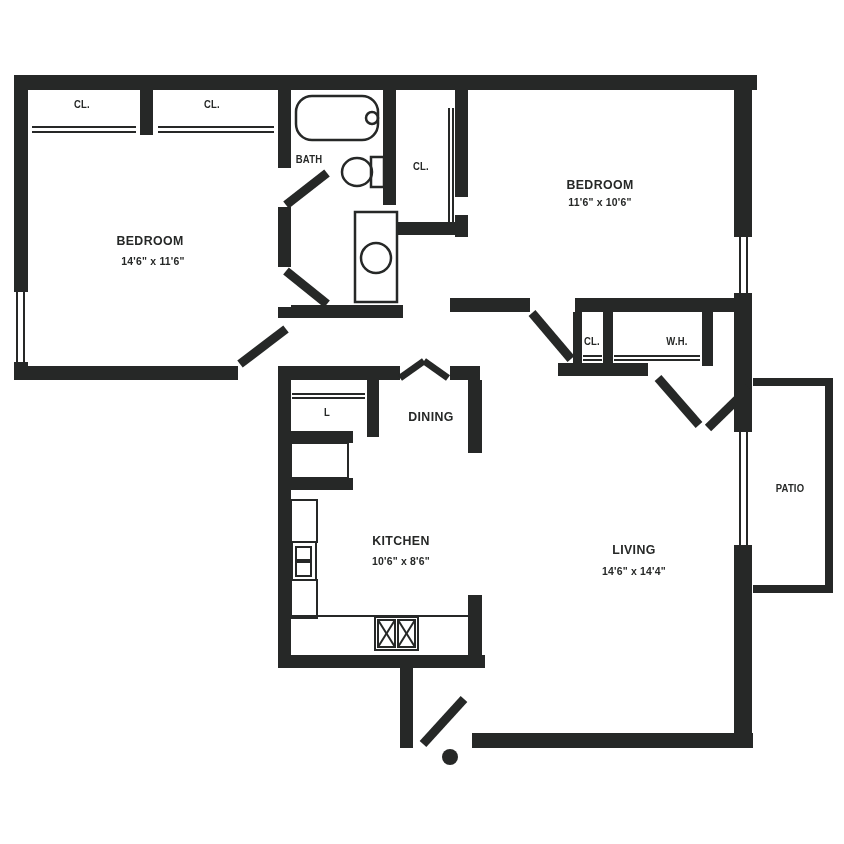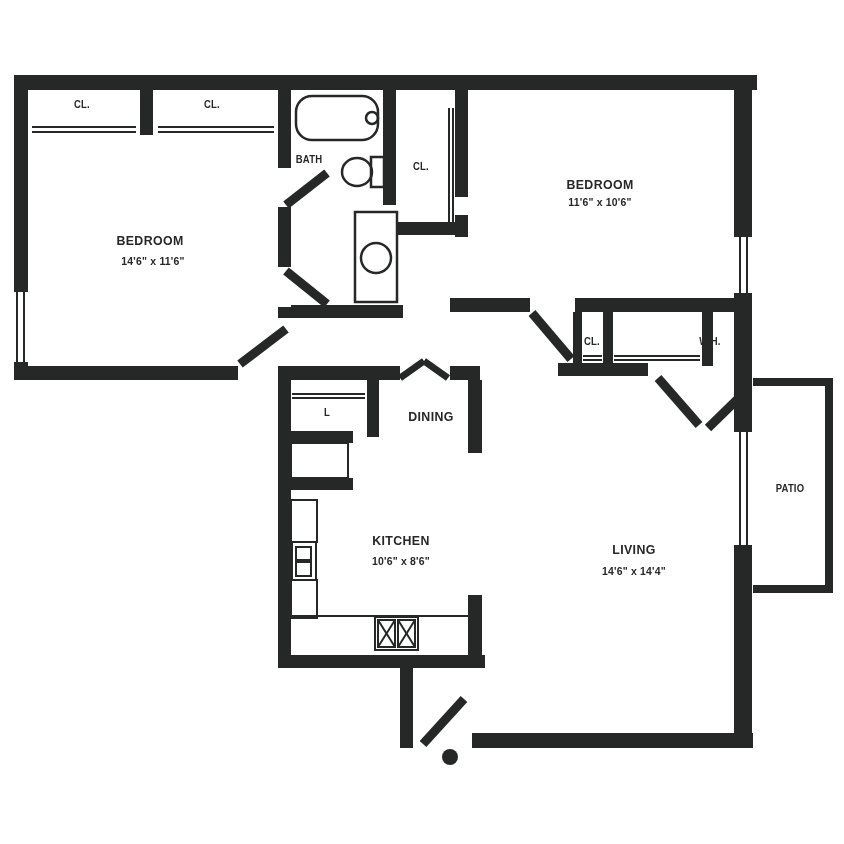--- a/index.html
+++ b/index.html
@@ -150,21 +150,21 @@
   <div class="lbl small-lbl" style="left:309px;top:159px">BATH</div>
   <div class="lbl small-lbl" style="left:421px;top:166px">CL.</div>
 
   <div class="lbl room-name" style="left:150px;top:240px">BEDROOM</div>
   <div class="lbl room-dims" style="left:153px;top:261px">14'6" x 11'6"</div>
 
   <div class="lbl room-name" style="left:600px;top:184px">BEDROOM</div>
   <div class="lbl room-dims" style="left:600px;top:202px">11'6" x 10'6"</div>
 
   <div class="lbl small-lbl" style="left:592px;top:341px">CL.</div>
-  <div class="lbl small-lbl" style="left:710px;top:341px">W.H.</div>
+  <div class="lbl small-lbl" style="left:677px;top:341px">W.H.</div>
   <div class="lbl small-lbl" style="left:327px;top:412px">L</div>
 
   <div class="lbl room-name" style="left:431px;top:416px">DINING</div>
 
   <div class="lbl room-name" style="left:401px;top:540px">KITCHEN</div>
   <div class="lbl room-dims" style="left:401px;top:561px">10'6" x 8'6"</div>
 
   <div class="lbl room-name" style="left:634px;top:549px">LIVING</div>
   <div class="lbl room-dims" style="left:634px;top:571px">14'6" x 14'4"</div>
 

